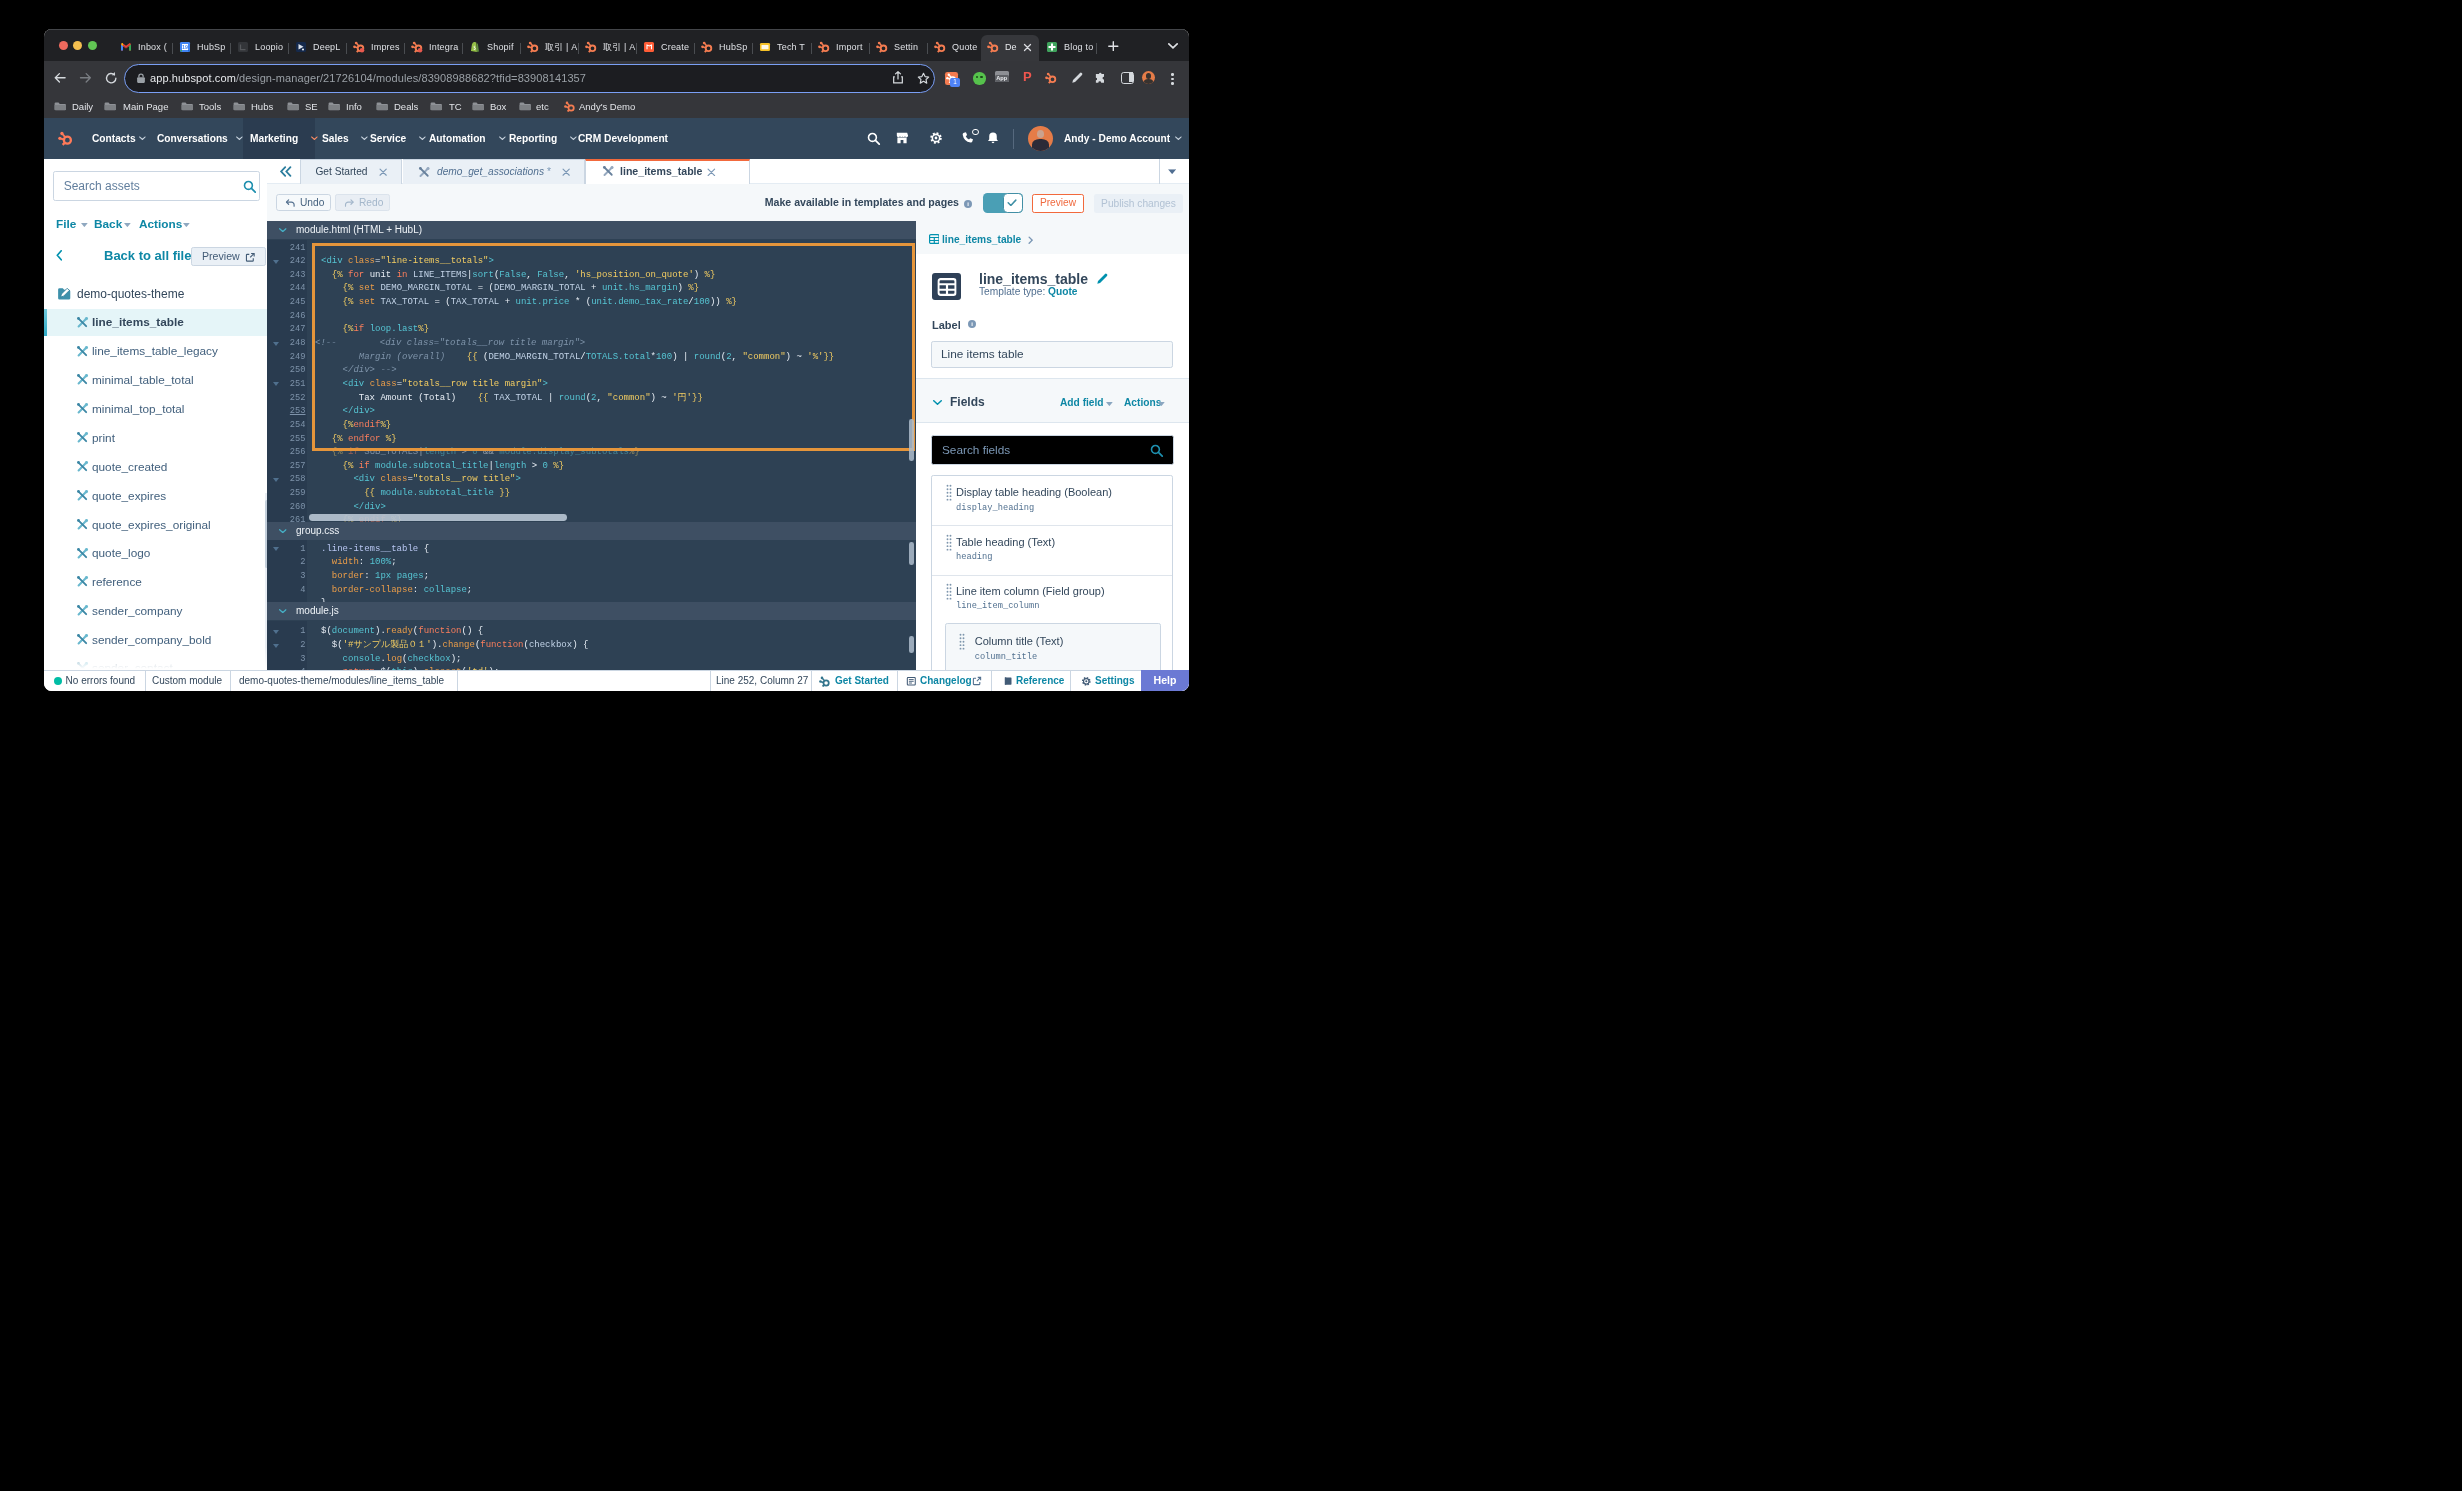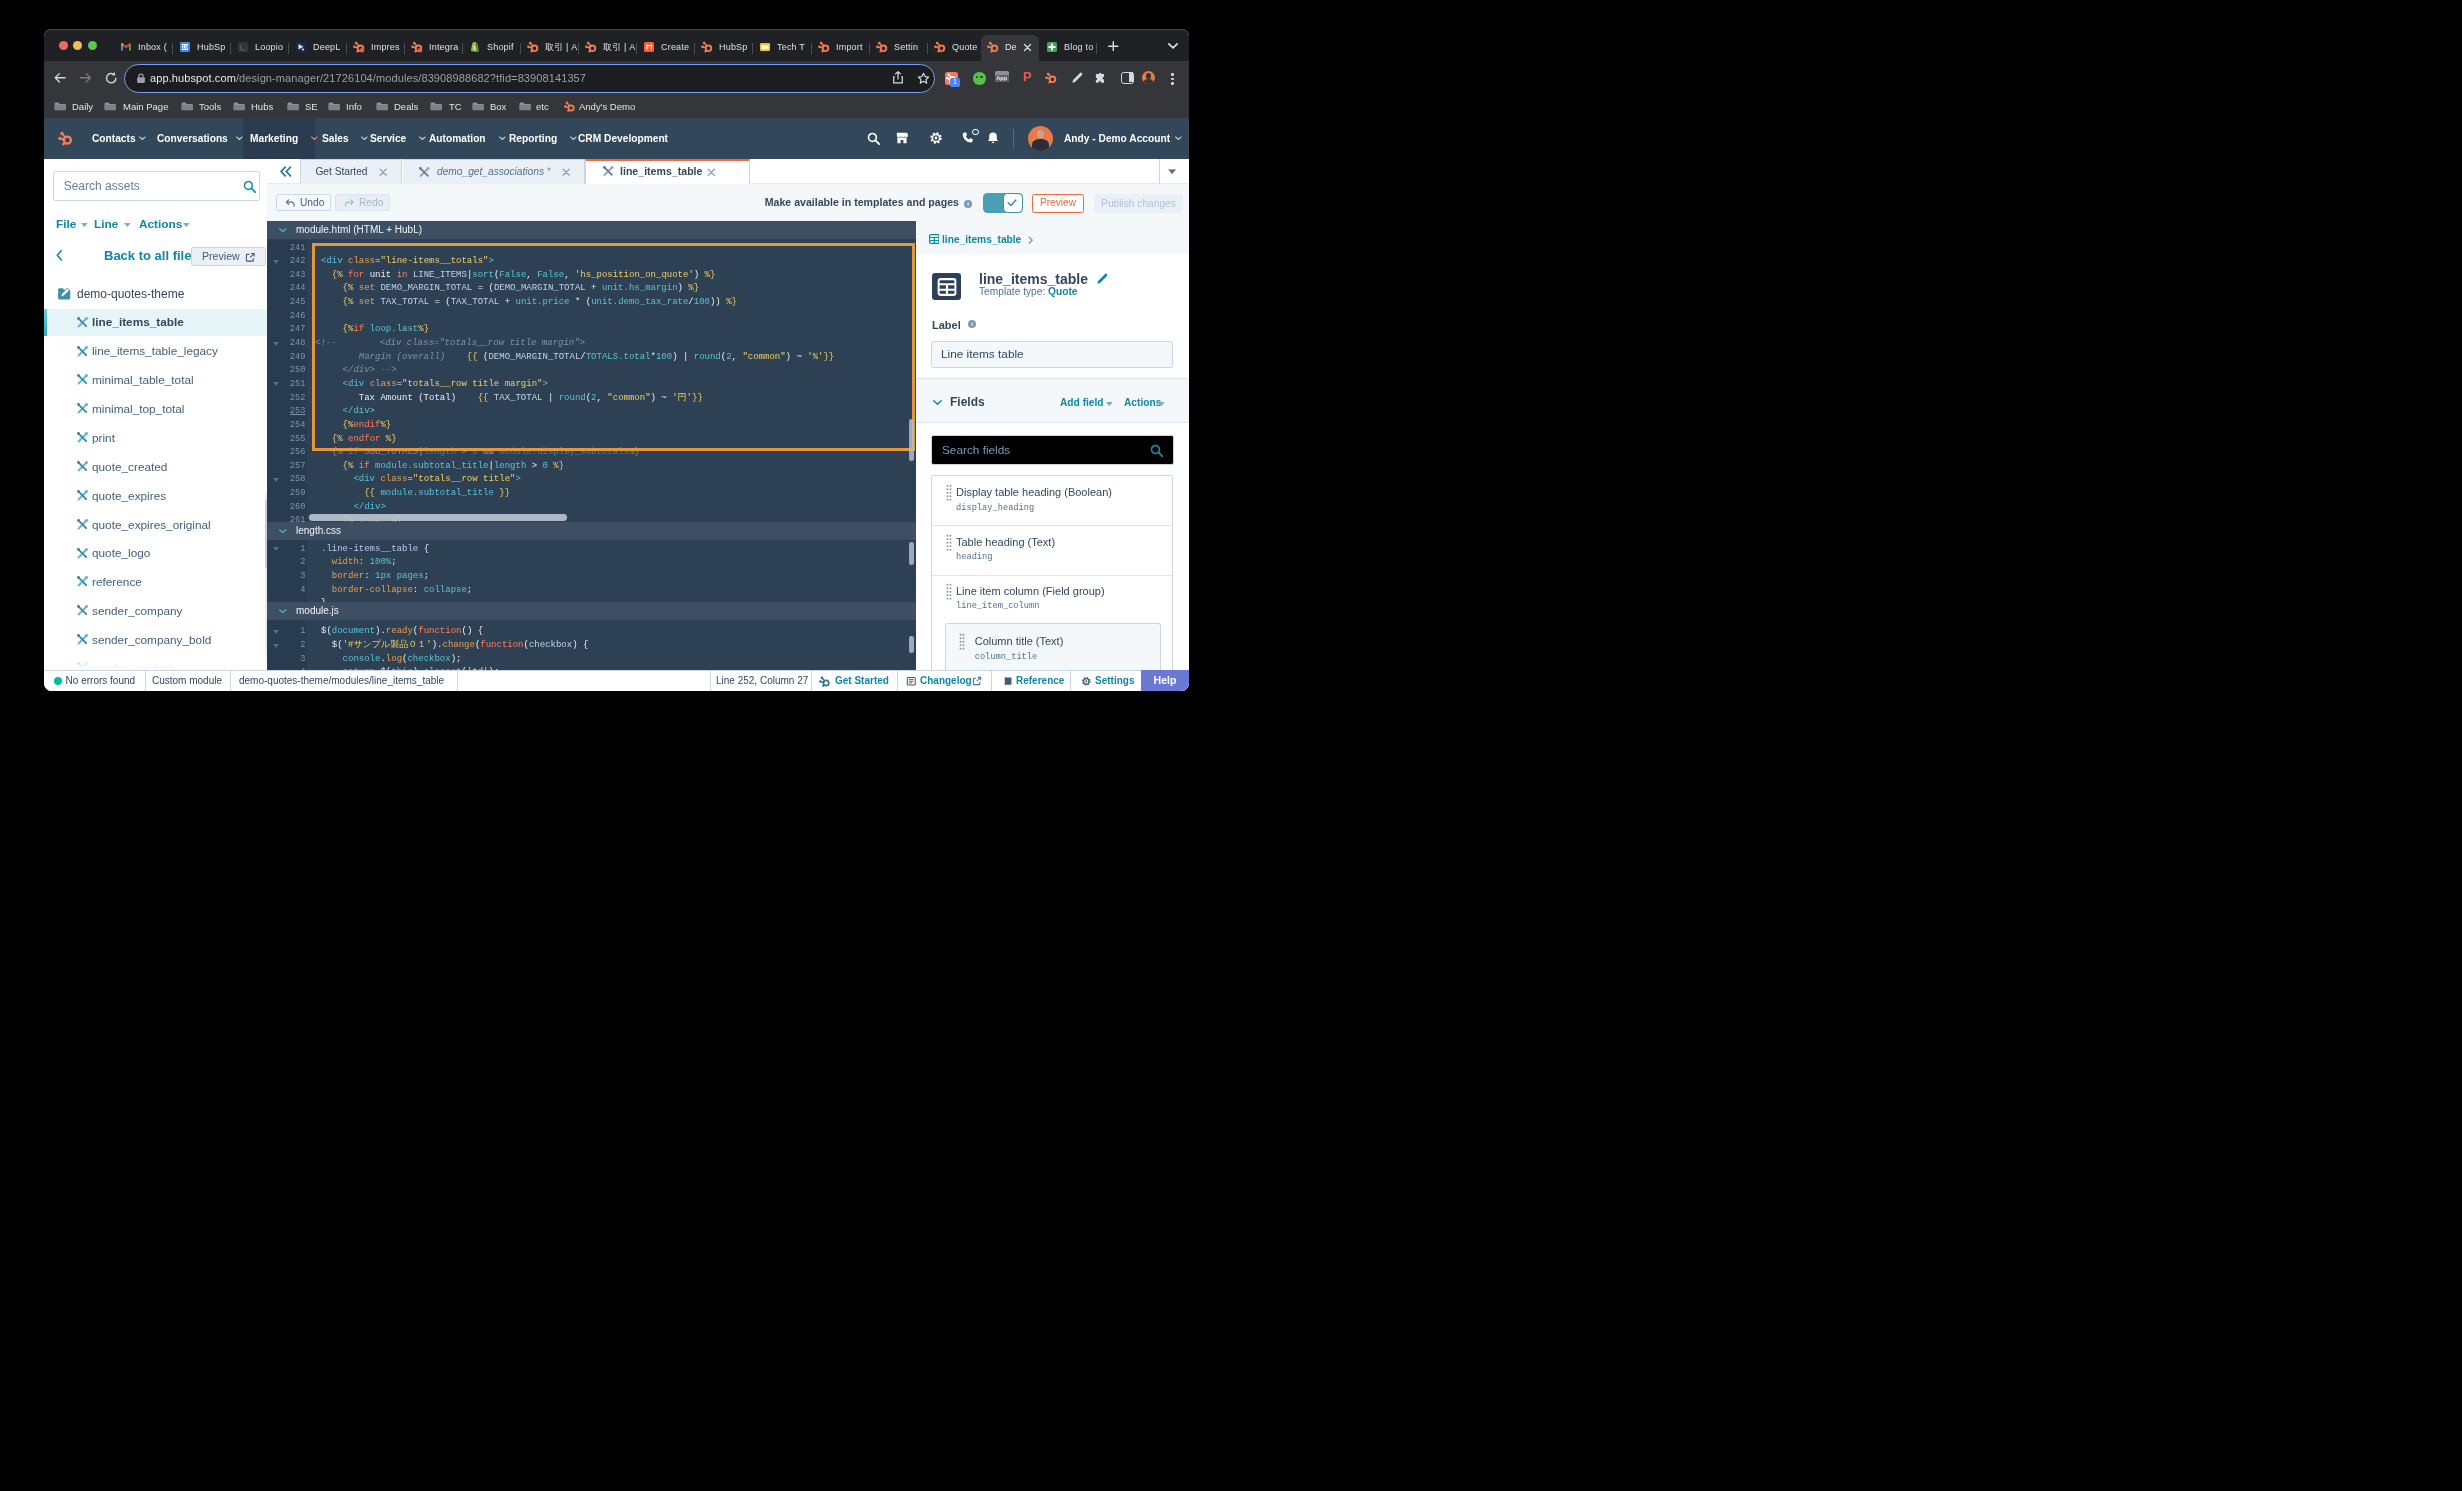--- a/index.html
+++ b/index.html
@@ -479,21 +479,21 @@
       <div class="abs" style="left:8.7px;top:12px;width:207px;height:30px;border:0.8px solid #cbd6e2;border-radius:2.3px;background:#fff;">
         <div style="position:absolute;left:10px;top:0;line-height:28px;font-size:12px;color:#617e9d;">Search assets</div>
         <svg style="position:absolute;left:189px;top:7.6px;width:13.6px;height:13.6px" viewBox="0 0 18 18">
             <use href="#mag" color="#1e8fae"></use>
           </svg>
       </div>
       <div class="abs teal" style="left:12px;top:58px;font-size:11.8px;font-weight:bold;">File</div>
       <svg class="abs" style="left:37px;top:64px;width:6.8px;height:4.2px" viewBox="0 0 10 6">
           <use href="#carf" color="#8fa8c0"></use>
         </svg>
-      <div class="abs teal" style="left:50px;top:58px;font-size:11.8px;font-weight:bold;">Line</div>
+      <div class="abs teal" style="left:50px;top:58px;font-size:11.8px;font-weight:bold;">Back</div>
       <svg class="abs" style="left:80px;top:64px;width:6.8px;height:4.2px" viewBox="0 0 10 6">
           <use href="#carf" color="#8fa8c0"></use>
         </svg>
       <div class="abs teal" style="left:95px;top:58px;font-size:11.8px;font-weight:bold;">Actions</div>
       <svg class="abs" style="left:139px;top:64px;width:6.8px;height:4.2px" viewBox="0 0 10 6">
           <use href="#carf" color="#8fa8c0"></use>
         </svg>
       <svg class="abs" style="left:12px;top:91px;width:6px;height:10.6px" viewBox="0 0 8 14">
           <path d="M7 1 L1.8 7 7 13" stroke="#0091ae" stroke-width="2.2" fill="none" stroke-linecap="round"></path>
         </svg>
@@ -679,21 +679,21 @@
       <div class="sechead" style="top:0;">
           <svg class="car" viewBox="0 0 12 7">
             <use href="#chev" color="#46aec4"></use>
           </svg>
           <span class="t">module.html (HTML + HubL)</span>
         </div>
       <div class="sechead" style="top:301px;">
           <svg class="car" viewBox="0 0 12 7">
             <use href="#chev" color="#46aec4"></use>
           </svg>
-          <span class="t">length.css</span>
+          <span class="t">group.css</span>
         </div>
       <div class="sechead" style="top:381px;">
           <svg class="car" viewBox="0 0 12 7">
             <use href="#chev" color="#46aec4"></use>
           </svg>
           <span class="t">module.js</span>
         </div>
       <div class="gnum" style="top:322px;">1</div>
       <div class="gnum" style="top:335px;">2</div>
       <div class="gnum" style="top:349px;">3</div>

